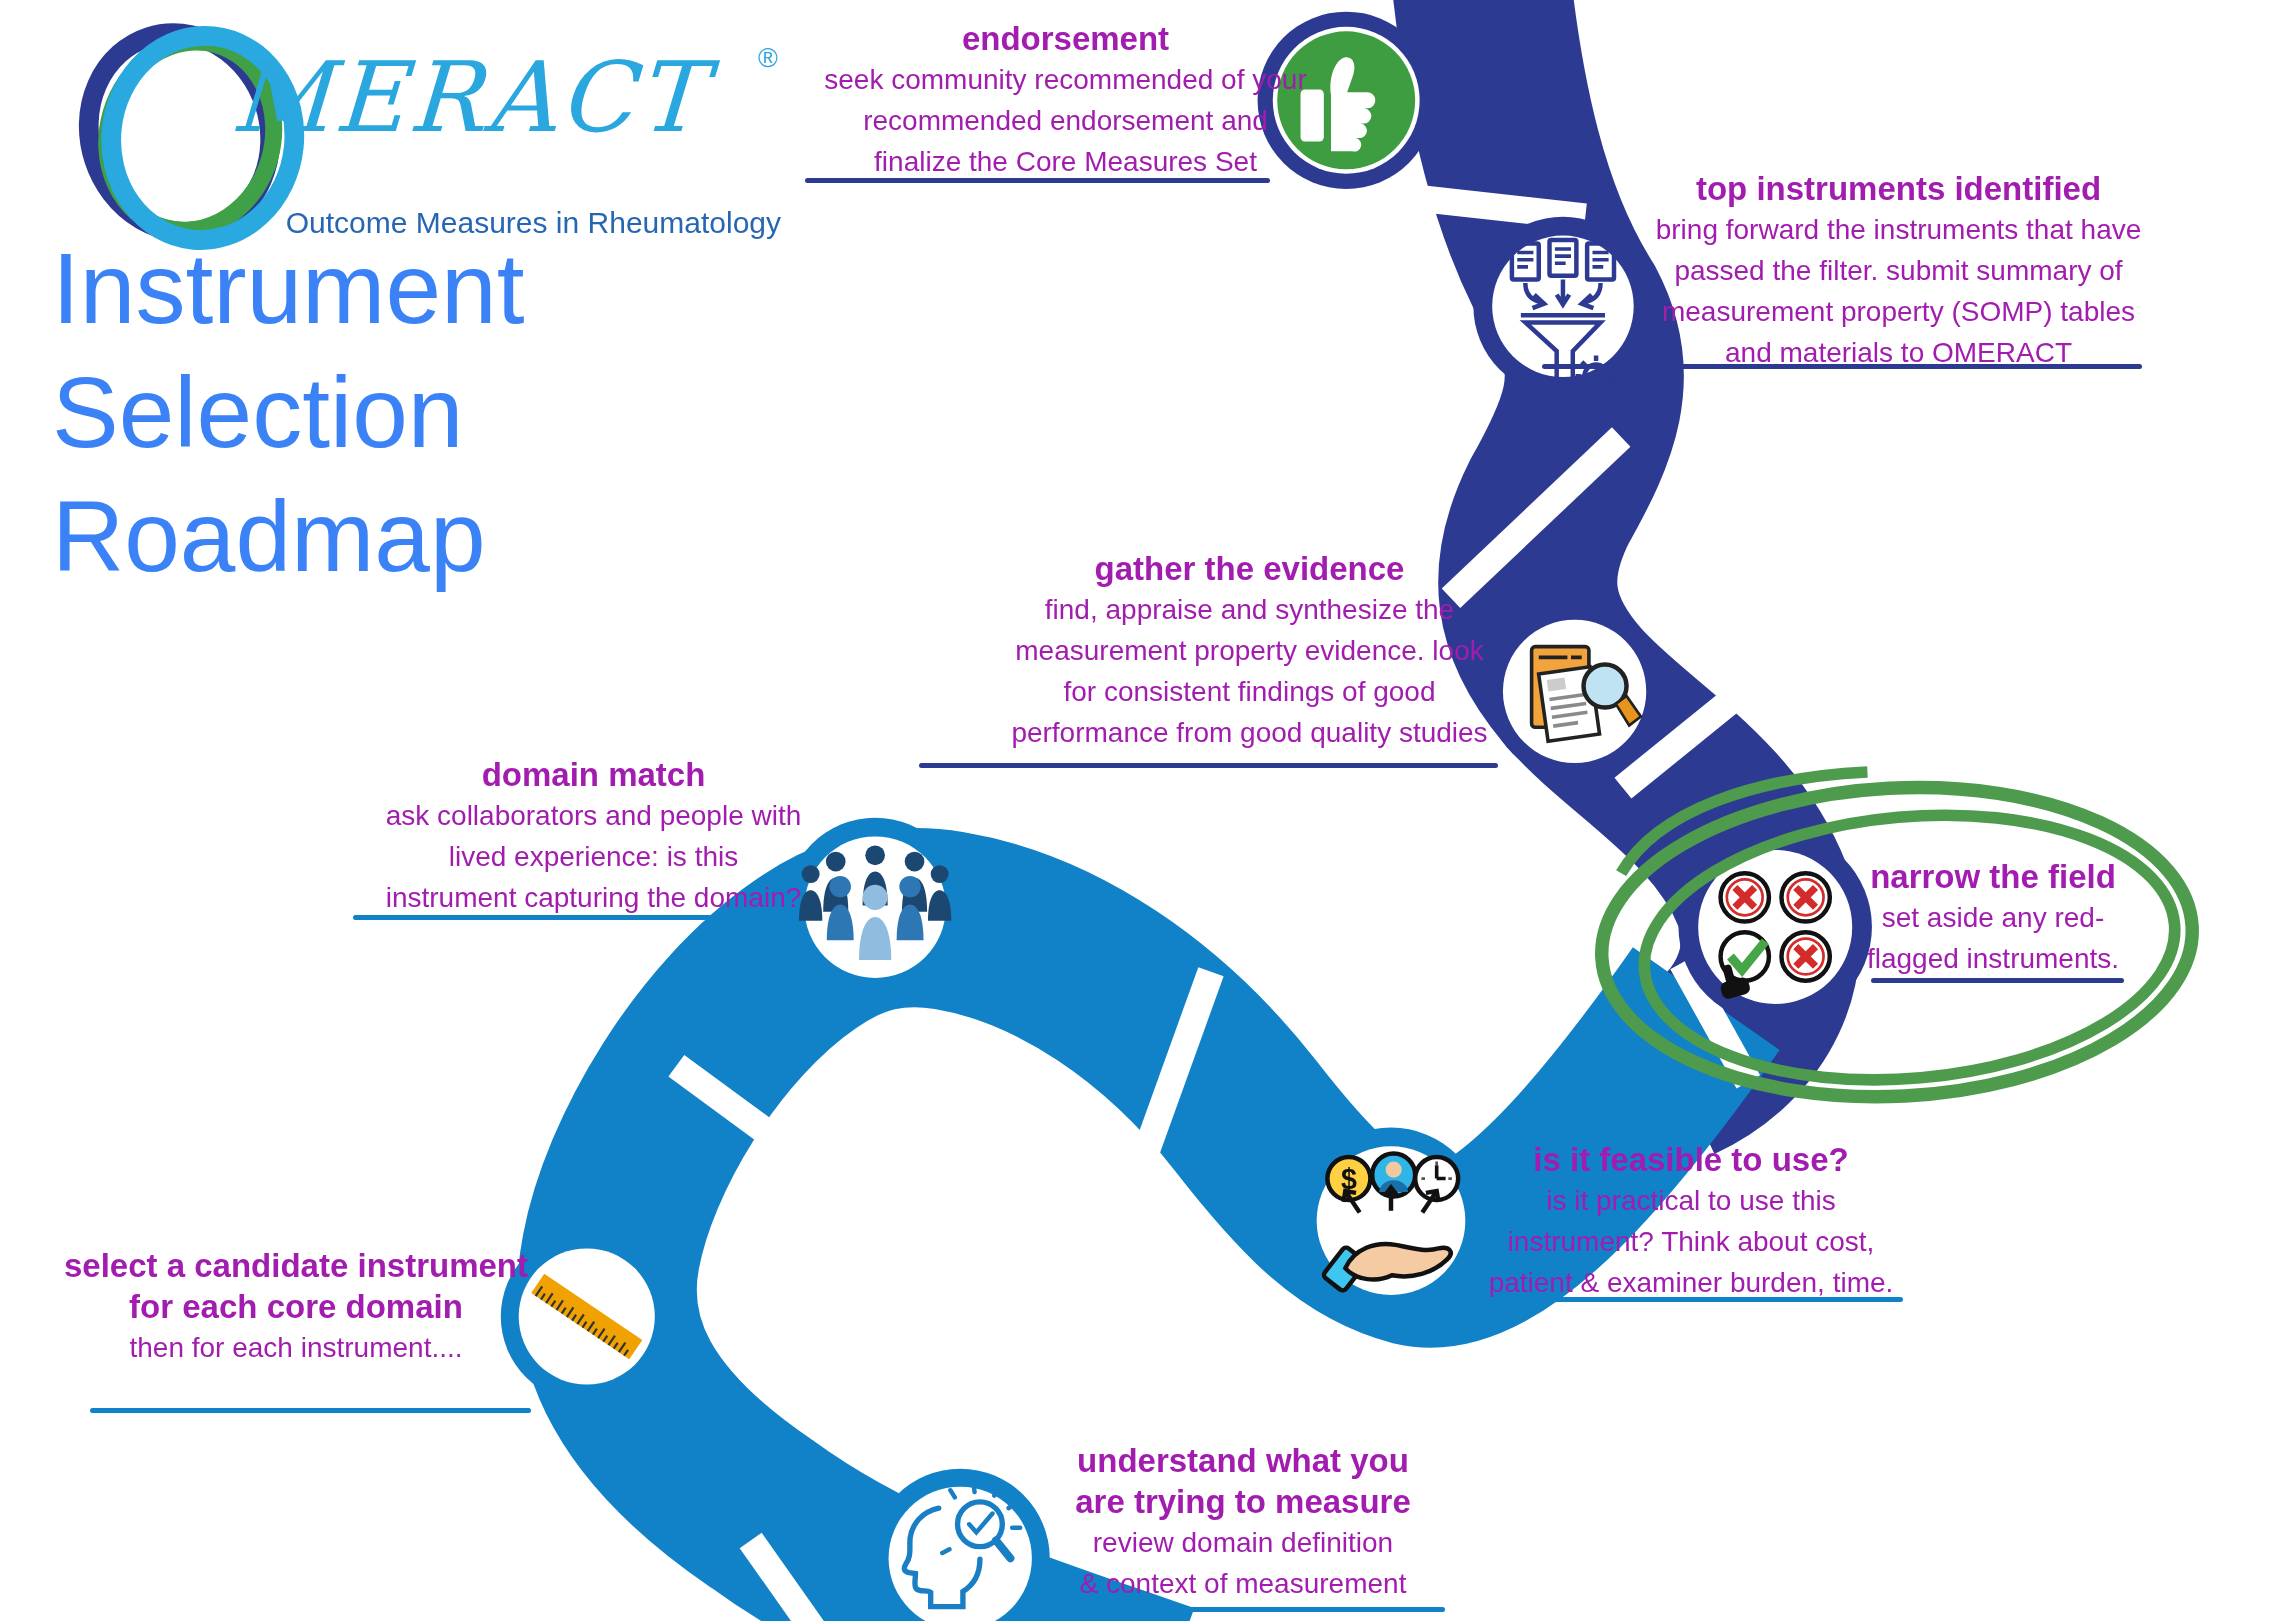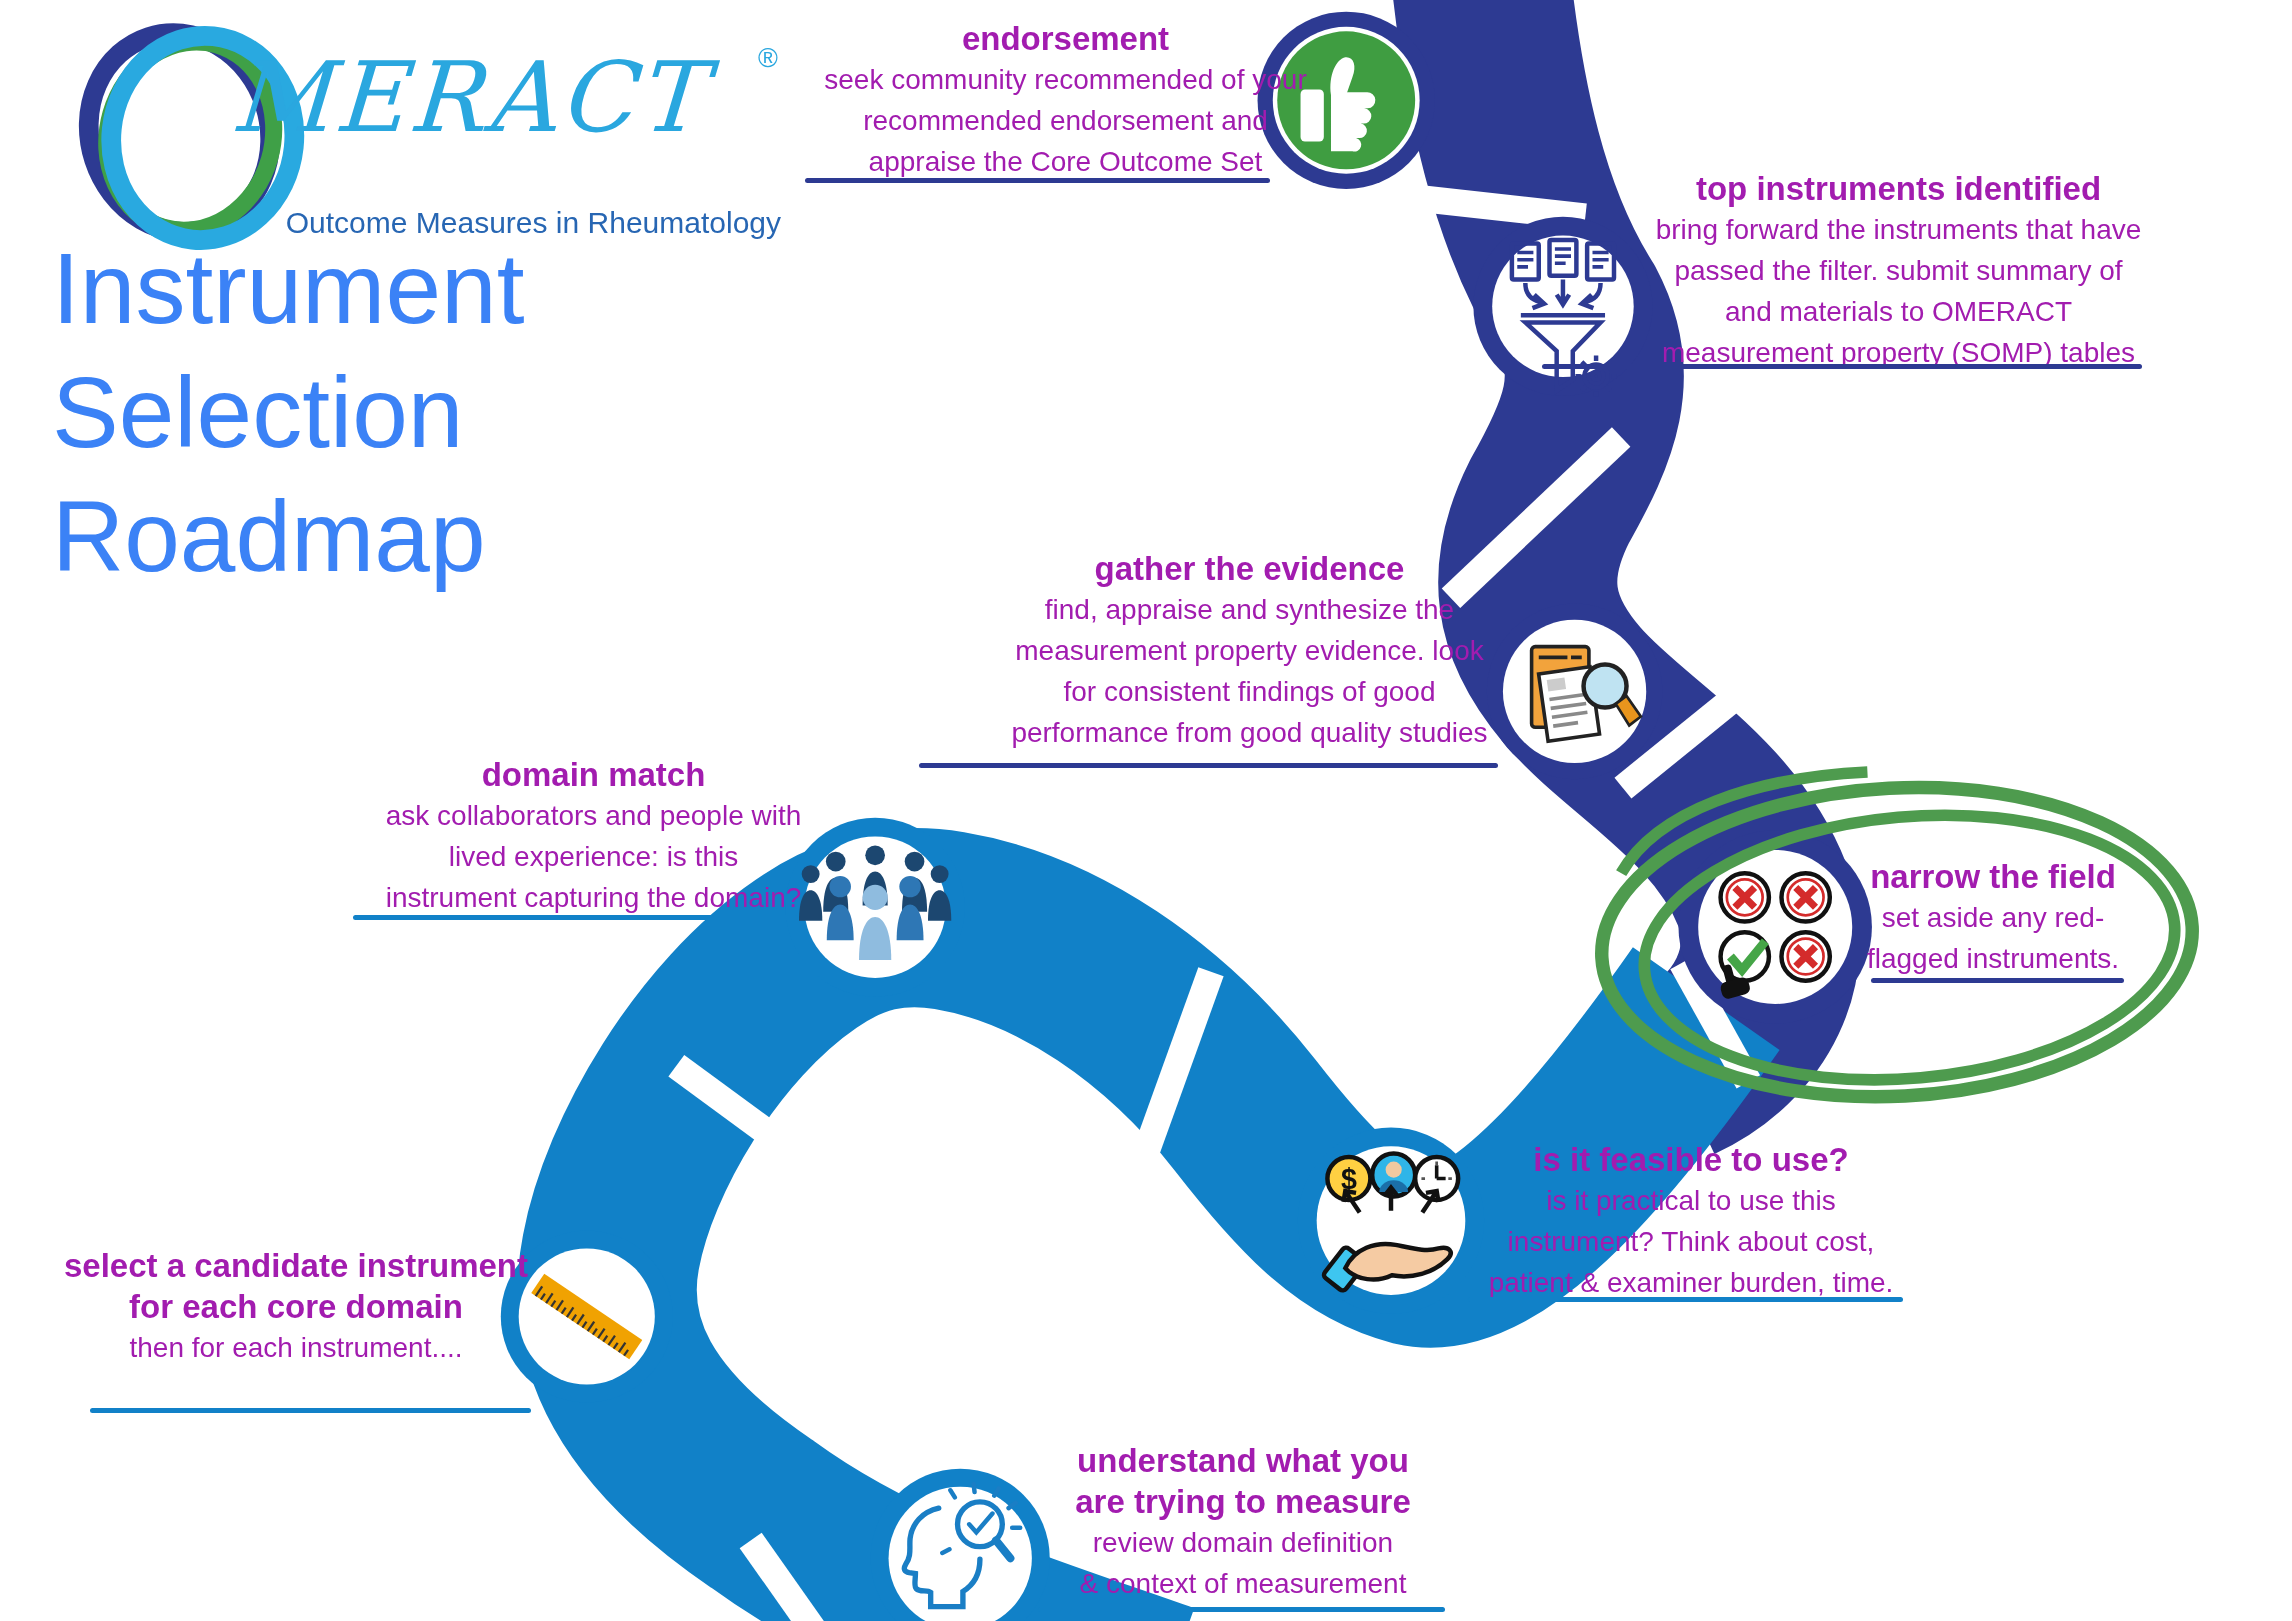--- a/index.html
+++ b/index.html
@@ -244,30 +244,30 @@
   <div class="bigtitle">
     <div>Instrument</div>
     <div>Selection</div>
     <div>Roadmap</div>
   </div>
 
   <div class="step" style="left:752px;top:18px;width:627px">
     <div class="t">endorsement</div>
     <div class="b">seek community recommended of your</div>
     <div class="b">recommended endorsement and</div>
-    <div class="b">appraise the Core Outcome Set</div>
+    <div class="b">finalize the Core Measures Set</div>
   </div>
   <div class="rule navy" style="left:805px;top:178px;width:465px"></div>
 
   <div class="step" style="left:1585px;top:168px;width:627px">
     <div class="t">top instruments identified</div>
     <div class="b">bring forward the instruments that have</div>
     <div class="b">passed the filter. submit summary of</div>
+    <div class="b">measurement property (SOMP) tables</div>
     <div class="b">and materials to OMERACT</div>
-    <div class="b">measurement property (SOMP) tables</div>
   </div>
   <div class="rule navy" style="left:1542px;top:364px;width:600px"></div>
 
   <div class="step" style="left:936px;top:548px;width:627px">
     <div class="t">gather the evidence</div>
     <div class="b">find, appraise and synthesize the</div>
     <div class="b">measurement property evidence. look</div>
     <div class="b">for consistent findings of good</div>
     <div class="b">performance from good quality studies</div>
   </div>

